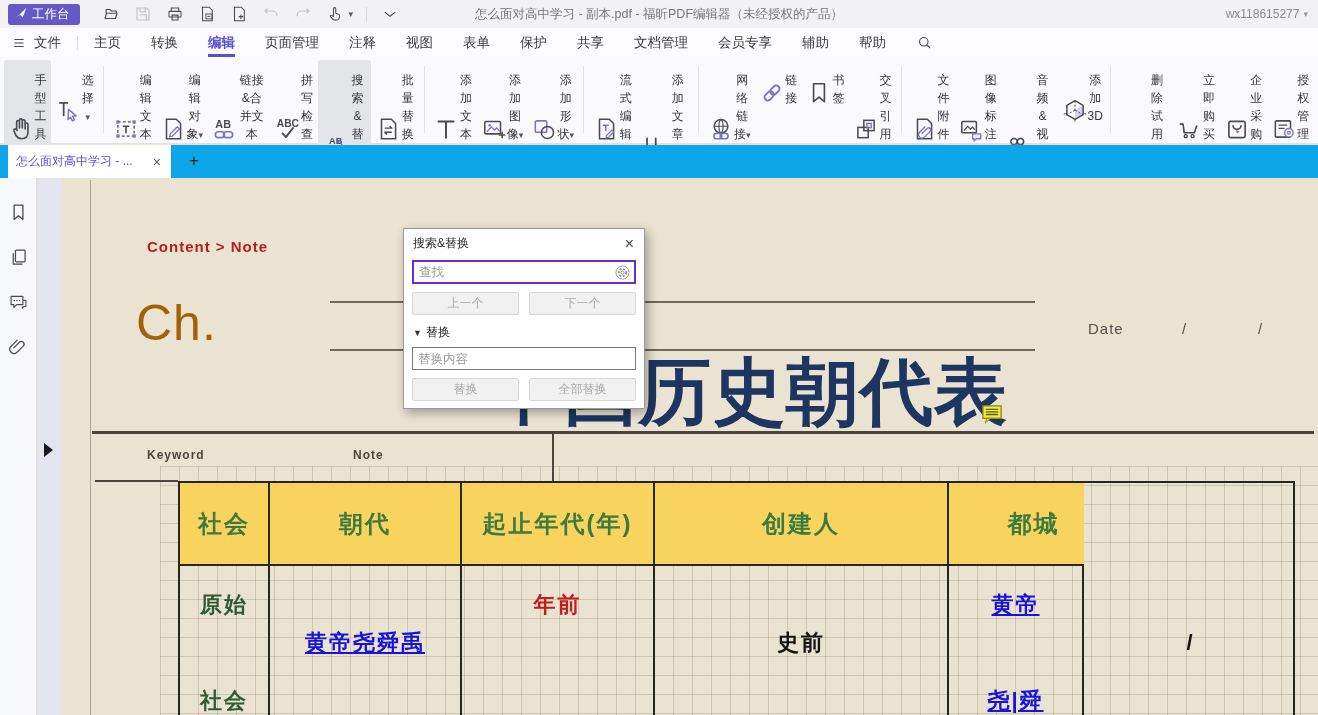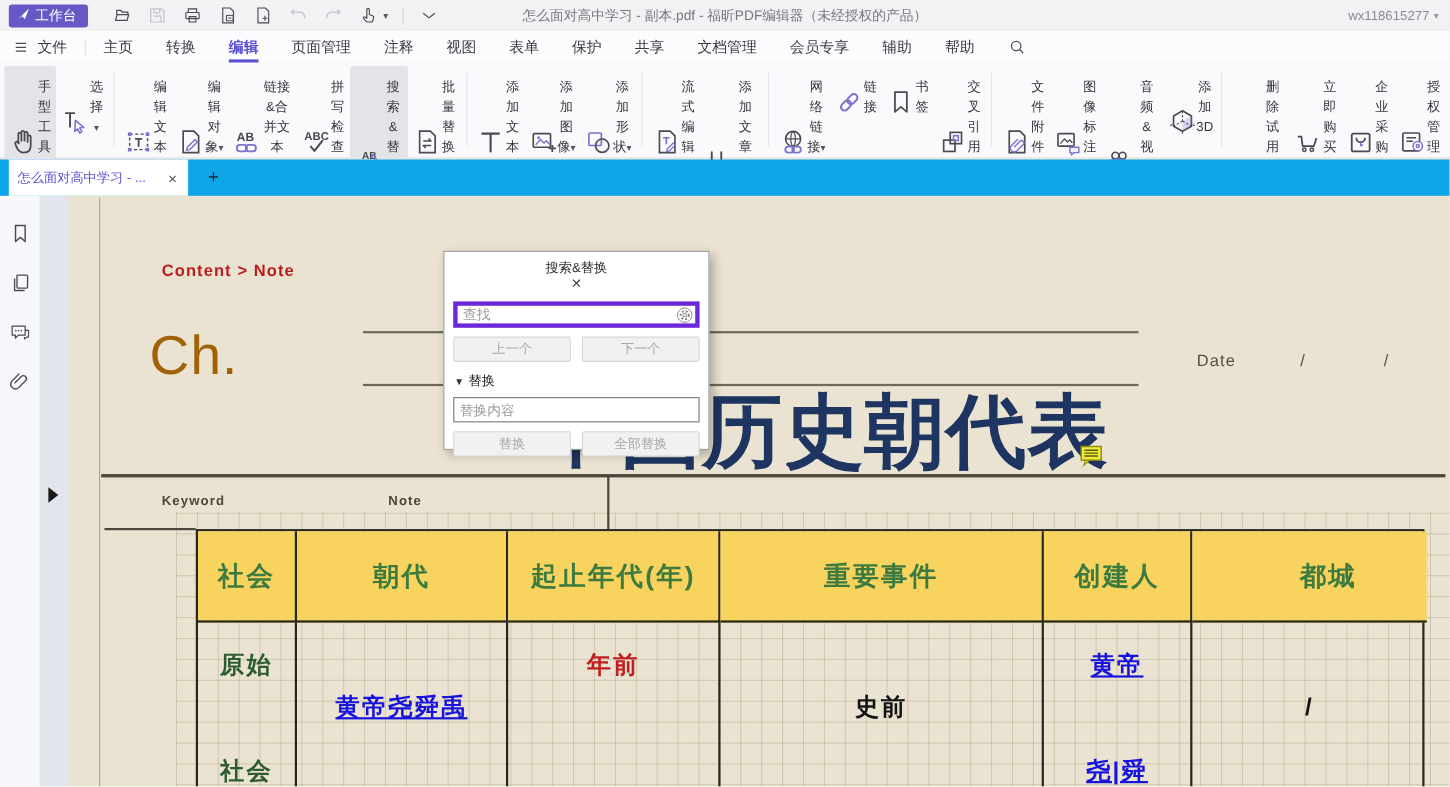--- a/index.html
+++ b/index.html
@@ -78,25 +78,25 @@
   .th { background:#f8d45e; border-right:2.2px solid #26261c; border-bottom:2.2px solid #26261c; height:83px; display:flex; align-items:center; justify-content:center; font-size:24px; font-weight:bold; color:#3c7a40; letter-spacing:2px; }
   .th:last-child { border-right:none;padding-left:34px; }
   .td { border-right:2.2px solid #26261c; height:168px; display:flex; flex-direction:column; align-items:center; font-size:22px; font-weight:bold; letter-spacing:2px; }
   .td:last-child { border-right:none; }
   .td.two { justify-content:space-between; padding:24px 0 18px 0; }
   .td.one { justify-content:center; padding-bottom:14px; }
   .cell-line.link { text-decoration:underline; }
 
   
   .dialog { position:absolute; left:403px; top:228px; width:242px; height:181px; background:#ffffff; border:1px solid #9a9a9a; box-shadow:3px 4px 10px rgba(0,0,0,.32); z-index:30; }
-  .dlg-head { display:flex; align-items:center; justify-content:space-between; padding:6px 9px 0 9px;flex-direction:column; }
+  .dlg-head { display:flex; align-items:center; justify-content:space-between; padding:6px 9px 0 9px; }
   .dlg-title { font-size:12px; color:#2b2b2b; }
   .dlg-close { font-size:16px; line-height:14px; color:#444; padding:0 1px; }
   .finput { position:relative; margin:8px 8px 0 8px; }
-  .finput input { width:100%; height:24px; border:4px solid #6d28d9; font-size:12.5px; padding:0 26px 0 5px; color:#333; outline:none; background:#fff; font-family:inherit; }
+  .finput input { width:100%; height:24px; border:2px solid #6d28d9; font-size:12.5px; padding:0 26px 0 5px; color:#333; outline:none; background:#fff; font-family:inherit; }
   .finput input::placeholder, .rinput input::placeholder { color:#9a9a9a; }
   .gear { position:absolute; right:5px; top:4px; width:17px; height:17px; }
   .btnrow { display:flex; gap:10px; margin:8px 8px 0 8px; }
   .dbtn { flex:1; height:23px; background:#f1f1f1; border:1px solid #d6d6d6; border-radius:2px; color:#a8a8a8; font-size:12px; font-family:inherit; }
   .rtoggle { display:flex; align-items:center; gap:4px; margin:9px 8px 0 9px; font-size:12px; color:#1d1d1d; }
   .rcaret { font-size:9px; color:#333; }
   .rinput { margin:6px 8px 0 8px; }
   .rinput input { width:100%; height:23px; border:1px solid #767676; font-size:12.5px; padding:0 5px; color:#333; outline:none; background:#fff; font-family:inherit; }
 </style>
 </head>
@@ -124,21 +124,20 @@
   <div class="kw-label">Keyword</div>
   <div class="note-label">Note</div>
   <div class="kw-vline"></div>
   <div class="stub-line"></div>
 
   <div class="histtable">
     <div class="trow" style="grid-template-columns: 90px 192px 193px 294px 135px 213px;">
         <div class="th" style="background: rgb(248, 212, 94); color: rgb(60, 122, 64);">社会</div>
         <div class="th" style="background: rgb(248, 212, 94); color: rgb(60, 122, 64);">朝代</div>
         <div class="th" style="background: rgb(248, 212, 94); color: rgb(60, 122, 64);">起止年代(年)</div>
-        <div class="th" style="background: rgb(248, 212, 94); color: rgb(60, 122, 64);">重要事件</div>
         <div class="th" style="background: rgb(248, 212, 94); color: rgb(60, 122, 64);">创建人</div>
         <div class="th" style="background: rgb(248, 212, 94); color: rgb(60, 122, 64);">都城</div>
       </div>
     <div class="trow" style="grid-template-columns: 90px 192px 193px 294px 135px 213px;">
         <div class="td two">
           <span class="cell-line" style="color: rgb(45, 92, 51);">原始</span>
           <span class="cell-line" style="color: rgb(45, 92, 51);">社会</span>
         </div>
         <div class="td one">
           <span class="cell-line link" style="color: rgb(23, 19, 220);">黄帝尧舜禹</span>

